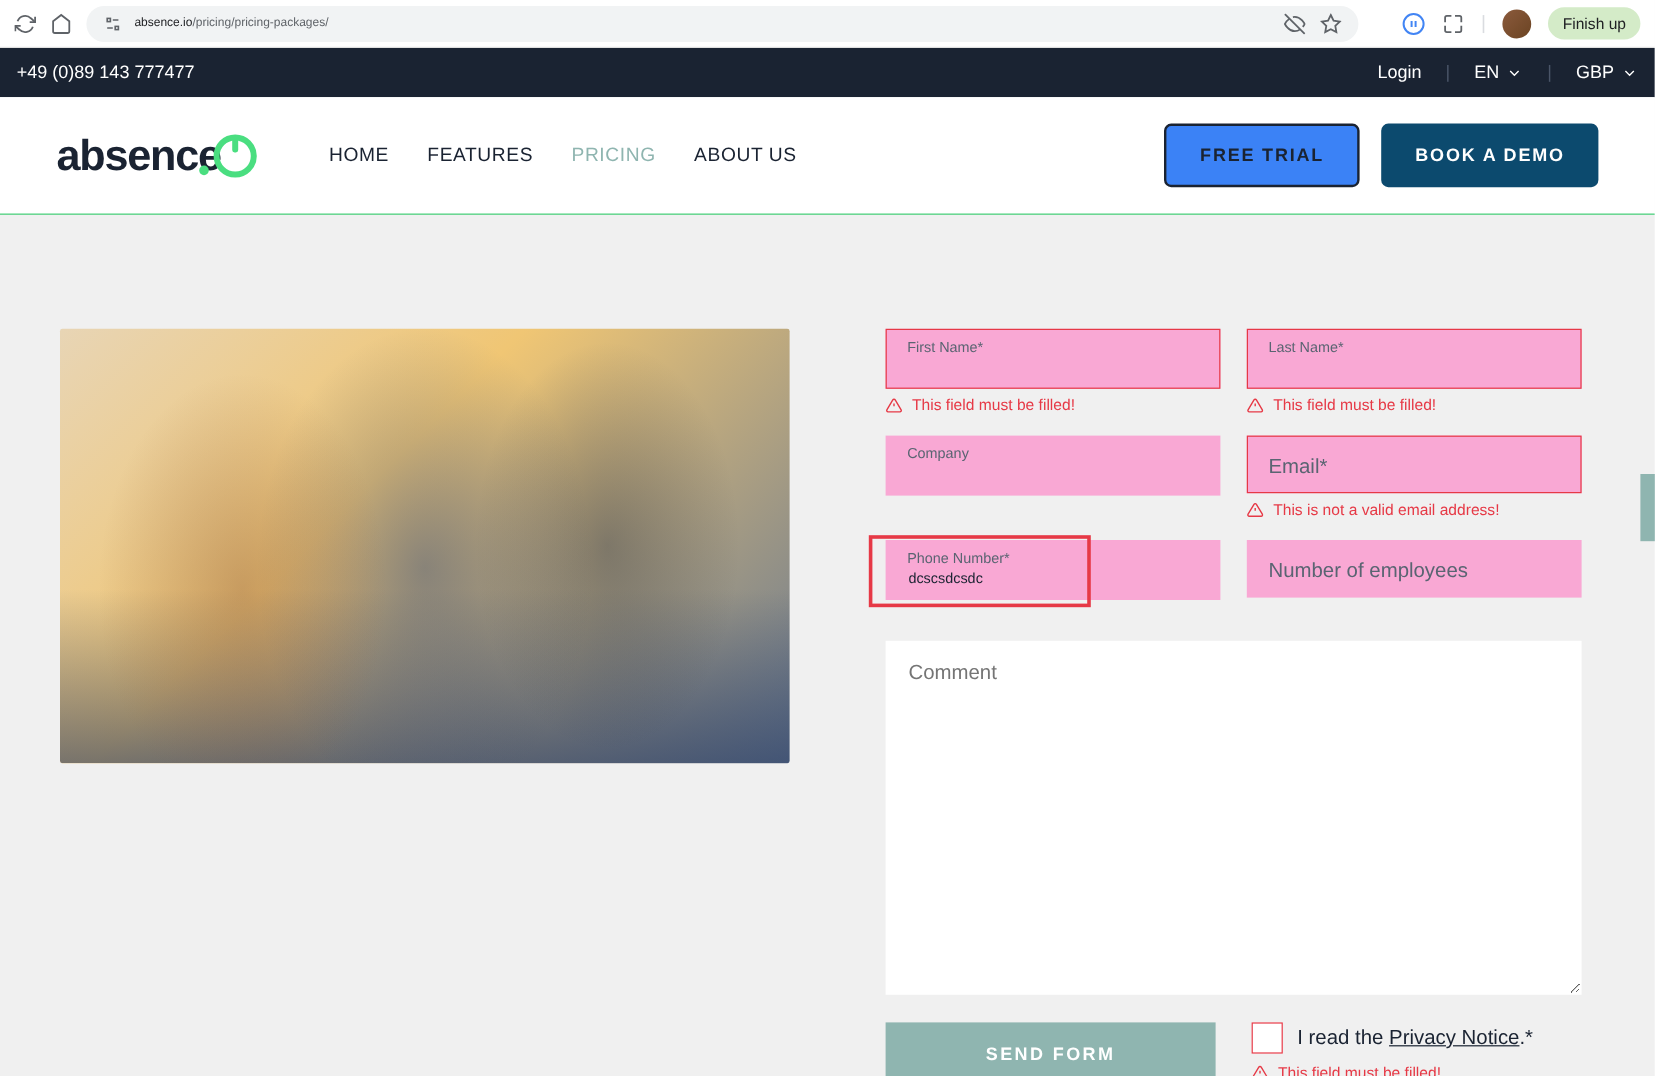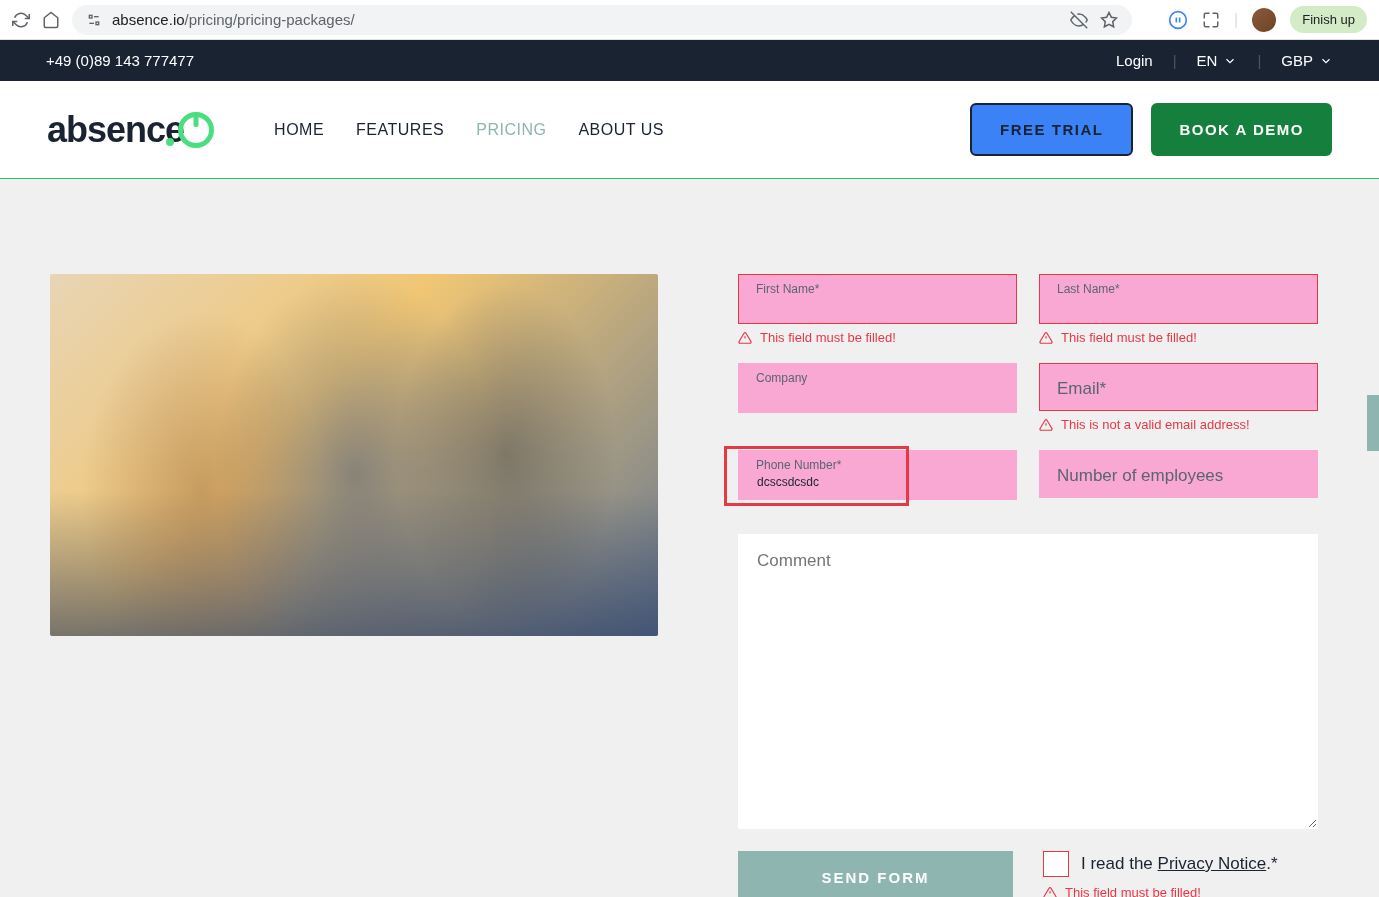--- a/index.html
+++ b/index.html
@@ -2,45 +2,45 @@
 <html><head>
   <meta charset="utf-8">
   <style>
     * { margin: 0; padding: 0; box-sizing: border-box; }
     body { font-family: -apple-system, BlinkMacSystemFont, 'Segoe UI', Arial, sans-serif; background: #fff; }
     
     
     .browser-chrome { height: 40px; background: #fff; display: flex; align-items: center; padding: 0 12px; gap: 12px; border-bottom: 1px solid #e0e0e0; }
     .chrome-icon { width: 18px; height: 18px; display: flex; align-items: center; justify-content: center; color: #5f6368; cursor: pointer; }
     .url-bar { flex: 1; display: flex; align-items: center; background: #f1f3f4; border-radius: 20px; padding: 6px 14px; gap: 10px; max-width: 1060px; }
-    .url-text { color: #5f6368; font-size: 15px; }
+    .url-text { color: #5f6368; font-size: 10px; }
     .url-text .domain { color: #202124; }
     .chrome-right { display: flex; align-items: center; gap: 14px; margin-left: auto; }
     .avatar { width: 24px; height: 24px; border-radius: 50%; background: linear-gradient(135deg, #8b5a3c, #6b4423); }
     .finish-btn { background: #d4ebc8; padding: 6px 12px; border-radius: 14px; font-size: 13px; color: #202124; }
 
     
-    .top-bar { background: #1a2332; color: #fff; padding: 12px 46px; display: flex; align-items: center; font-size: 15px; }
+    .top-bar { background: #1a2332; color: #fff; padding: 12px 14px; display: flex; align-items: center; font-size: 15px; }
     .top-bar-right { margin-left: auto; display: flex; align-items: center; gap: 20px; }
     .top-bar-divider { color: #4a5568; }
     .top-bar-item { display: flex; align-items: center; gap: 6px; cursor: pointer; }
 
     
     .header-nav { background: #fff; padding: 22px 47px; display: flex; align-items: center; border-bottom: 1px solid #22c55e; }
     .logo { display: flex; align-items: center; font-size: 36px; font-weight: 700; color: #1a2332; letter-spacing: -1px; }
     .logo-circle { width: 36px; height: 36px; border: 5px solid #4ade80; border-radius: 50%; margin-left: 4px; position: relative; }
     .logo-circle::after { content: ''; position: absolute; top: -4px; left: 50%; transform: translateX(-50%); width: 5px; height: 14px; background: #4ade80; border-radius: 2px; }
     .logo-dot { width: 8px; height: 8px; background: #4ade80; border-radius: 50%; margin-left: -18px; margin-top: 24px; }
     .nav-links { display: flex; gap: 32px; margin-left: 60px; }
     .nav-link { font-weight: 400; font-size: 16px; color: #1a2332; text-decoration: none; letter-spacing: 0.5px; }
     .nav-link.active { color: #8fb5b0; }
     .header-buttons { margin-left: auto; display: flex; gap: 18px; }
     .btn { padding: 16px 28px; font-weight: 700; font-size: 15px; letter-spacing: 1.5px; border-radius: 6px; cursor: pointer; border: none; }
     .btn-outline { background: #3b82f6; color: #1a2332; border: 2px solid #1a2332; }
-    .btn-primary { background: #15803d; color: #fff; }
+    .btn-primary { background: #0c4a6e; color: #fff; }
 
     
     .page-content { background: #f0f0f0; min-height: calc(100vh - 180px); padding: 95px 50px 40px; display: flex; gap: 80px; }
     .image-panel { width: 608px; height: 362px; background: linear-gradient(135deg, #e8d5b5 0%, #f0c674 40%, #6b7a8f 100%); border-radius: 2px; position: relative; overflow: hidden; flex-shrink: 0; }
     .image-panel::before { content: ''; position: absolute; inset: 0; background: 
       radial-gradient(ellipse 120px 180px at 25% 60%, rgba(139,90,60,0.4), transparent),
       radial-gradient(ellipse 140px 200px at 50% 55%, rgba(60,80,120,0.5), transparent),
       radial-gradient(ellipse 110px 170px at 75% 50%, rgba(40,50,70,0.4), transparent),
       linear-gradient(180deg, transparent 60%, rgba(40,60,100,0.6) 100%);
     }

